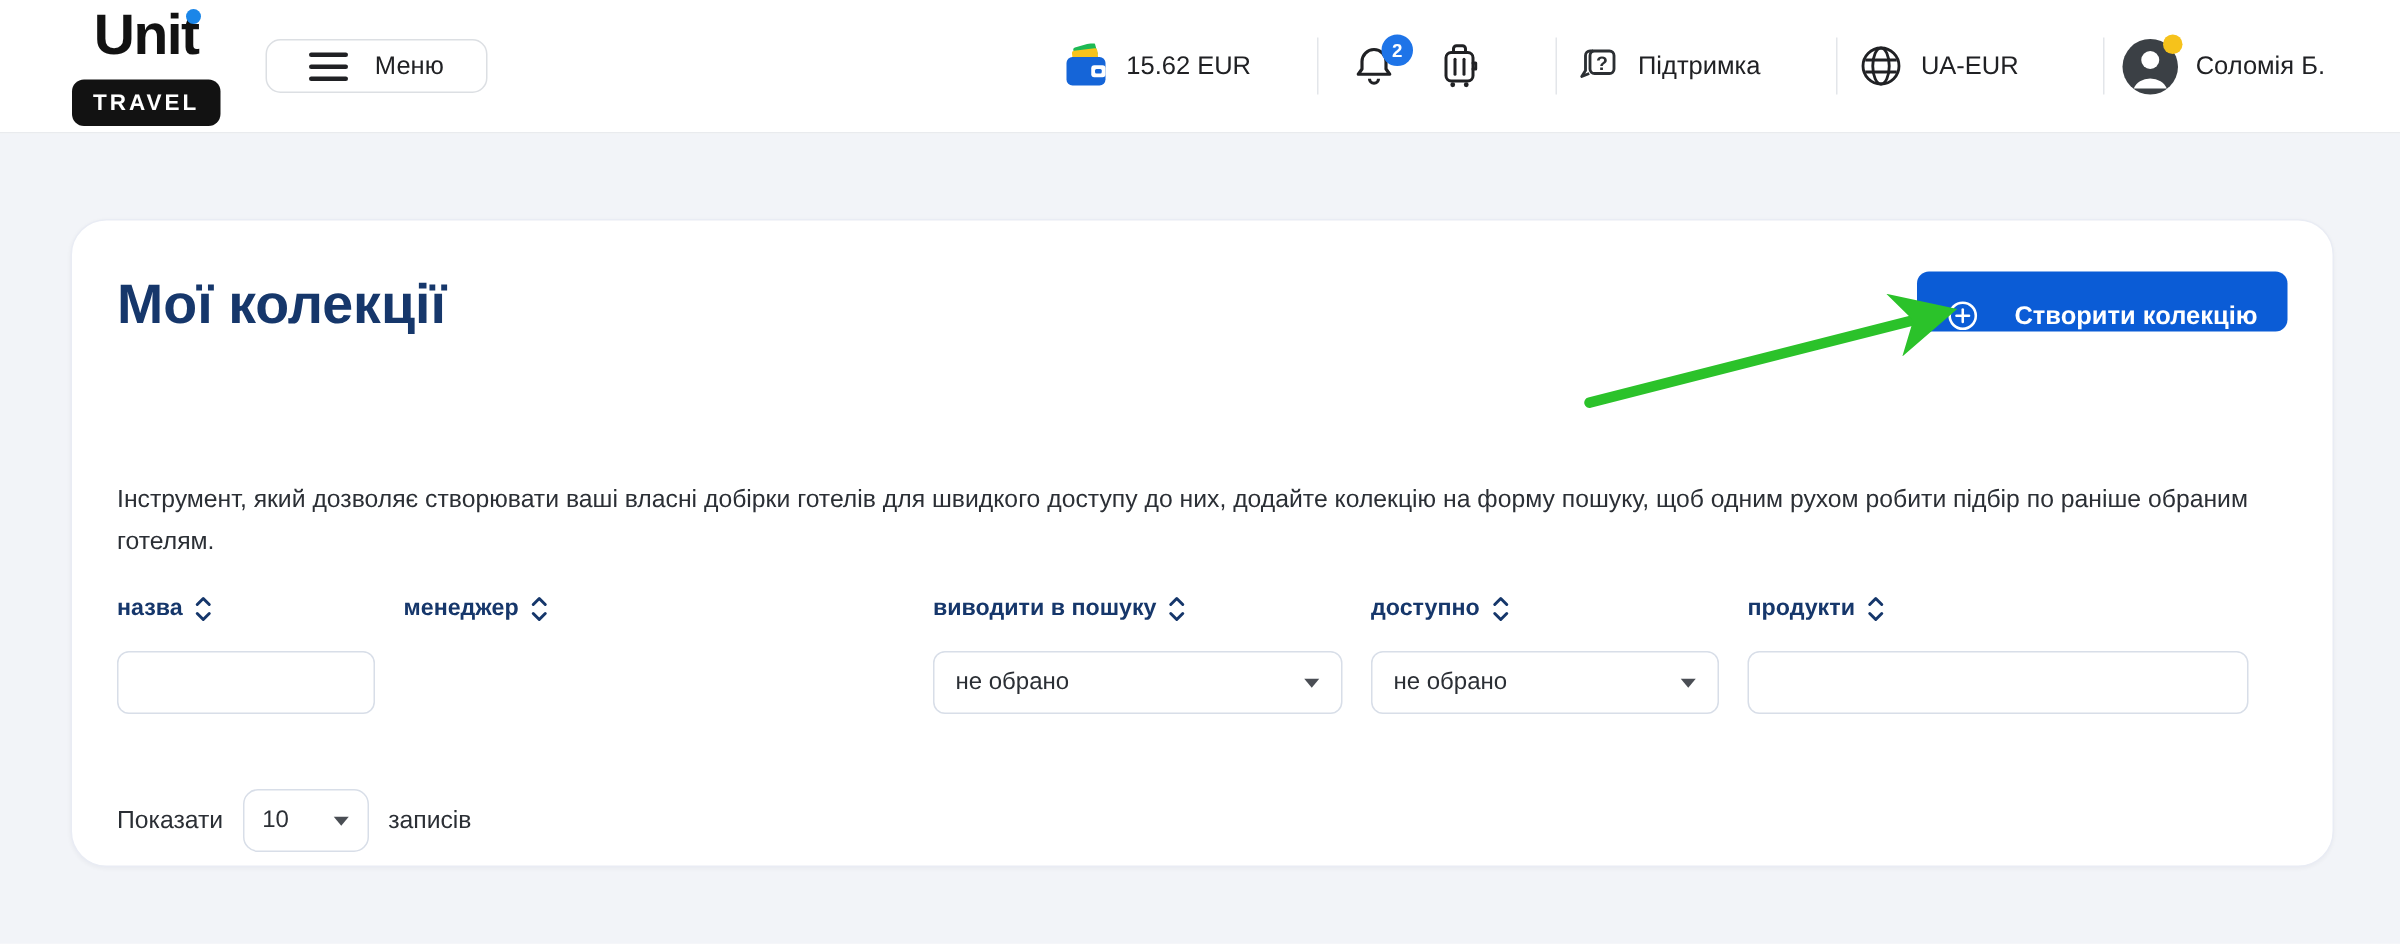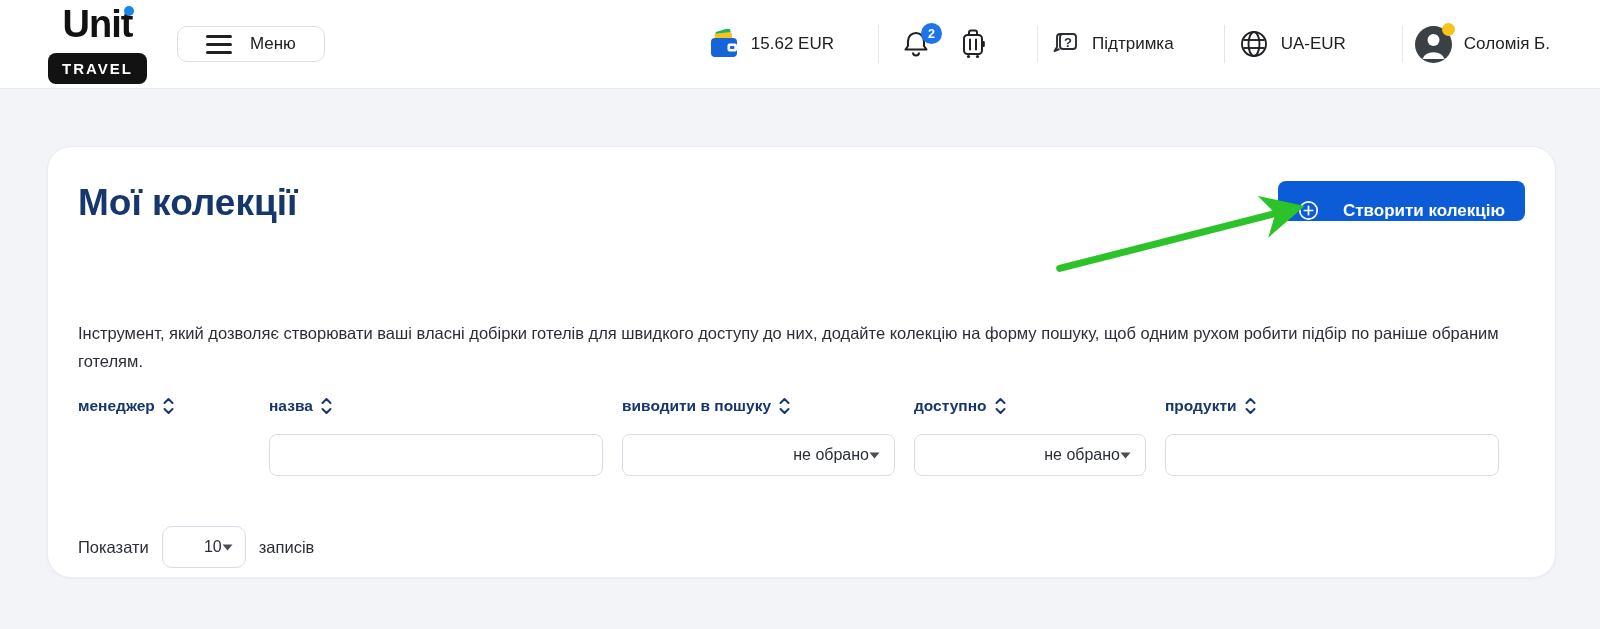--- a/index.html
+++ b/index.html
@@ -36,21 +36,21 @@
   .card-head { display:flex; align-items:flex-start; justify-content:space-between; }
   .page-title { font-size:37px; font-weight:700; color:#16376b; line-height:44px; }
   .btn-create { display:flex; align-items:flex-end; gap:24px; height:40px; padding:0 20px; background:#0b5cd6; border:none; border-radius:8px; color:#fff; font-size:17px; font-weight:700; cursor:pointer; font-family:"Liberation Sans", sans-serif; }
   .desc { margin-top:94px; font-size:16.5px; line-height:28px; color:#2b2f35; max-width:1440px; }
 
   .filters { margin-top:16px; display:grid; grid-template-columns:172px 334px 273px 232px 334px; column-gap:19px; }
   .fcol { display:flex; flex-direction:column; }
   .fhead { display:flex; align-items:center; gap:7px; height:30px; margin-bottom:13px; cursor:pointer; }
   .flabel { font-size:15.5px; font-weight:700; color:#16376b; }
   .ftext { height:42px; border:1px solid #d8dee8; border-radius:8px; padding:0 12px; font-size:16px; color:#2b2f35; outline:none; background:#fff; width:100%; font-family:"Liberation Sans", sans-serif; }
-  .fselect { height:42px; border:1px solid #d8dee8; border-radius:8px; padding:0 14px; display:flex; align-items:center; justify-content:flex-end; cursor:pointer; background:#fff; }
+  .fselect { height:42px; border:1px solid #d8dee8; border-radius:8px; padding:0 14px; display:flex; align-items:center; justify-content:space-between; cursor:pointer; background:#fff; }
   .fselect .val { font-size:16px; color:#2b2f35; }
 
   .pagesize { margin-top:50px; display:flex; align-items:center; gap:13px; }
   .pagesize .plabel { font-size:16.5px; color:#2b2f35; }
   .fselect.small { width:84px; border-radius:10px; padding:0 12px; }
 
   .arrow-overlay { position:absolute; left:0; top:0; width:100%; height:100%; pointer-events:none; }
 
   svg.icon { display:block; }
 </style>
@@ -162,37 +162,37 @@
         <span>Створити колекцію</span>
       </button>
     </div>
 
     <p class="desc">Інструмент, який дозволяє створювати ваші власні добірки готелів для швидкого доступу до них, додайте колекцію на форму пошуку, щоб одним рухом робити підбір по раніше обраним готелям.</p>
 
     <div class="filters">
 
       <div class="fcol">
         <div class="fhead">
+          <span class="flabel">назва</span>
+          <svg class="icon" width="13" height="20" viewBox="0 0 13 20" fill="none" stroke="#16376b" stroke-width="2" stroke-linecap="round" stroke-linejoin="round">
+            <polyline points="2.5,7 6.5,3 10.5,7"></polyline>
+              <polyline points="2.5,13 6.5,17 10.5,13"></polyline>
+          </svg>
+        </div>
+        <input class="ftext" type="text" value="" style="">
+      </div>
+
+      <div class="fcol">
+        <div class="fhead">
           <span class="flabel">менеджер</span>
           <svg class="icon" width="13" height="20" viewBox="0 0 13 20" fill="none" stroke="#16376b" stroke-width="2" stroke-linecap="round" stroke-linejoin="round">
             <polyline points="2.5,7 6.5,3 10.5,7"></polyline>
               <polyline points="2.5,13 6.5,17 10.5,13"></polyline>
           </svg>
         </div>
-      </div>
-
-      <div class="fcol">
-        <div class="fhead">
-          <span class="flabel">назва</span>
-          <svg class="icon" width="13" height="20" viewBox="0 0 13 20" fill="none" stroke="#16376b" stroke-width="2" stroke-linecap="round" stroke-linejoin="round">
-            <polyline points="2.5,7 6.5,3 10.5,7"></polyline>
-              <polyline points="2.5,13 6.5,17 10.5,13"></polyline>
-          </svg>
-        </div>
-        <input class="ftext" type="text" value="" style="">
       </div>
 
       <div class="fcol">
         <div class="fhead">
           <span class="flabel">виводити в пошуку</span>
           <svg class="icon" width="13" height="20" viewBox="0 0 13 20" fill="none" stroke="#16376b" stroke-width="2" stroke-linecap="round" stroke-linejoin="round">
             <polyline points="2.5,7 6.5,3 10.5,7"></polyline>
               <polyline points="2.5,13 6.5,17 10.5,13"></polyline>
           </svg>
         </div>

